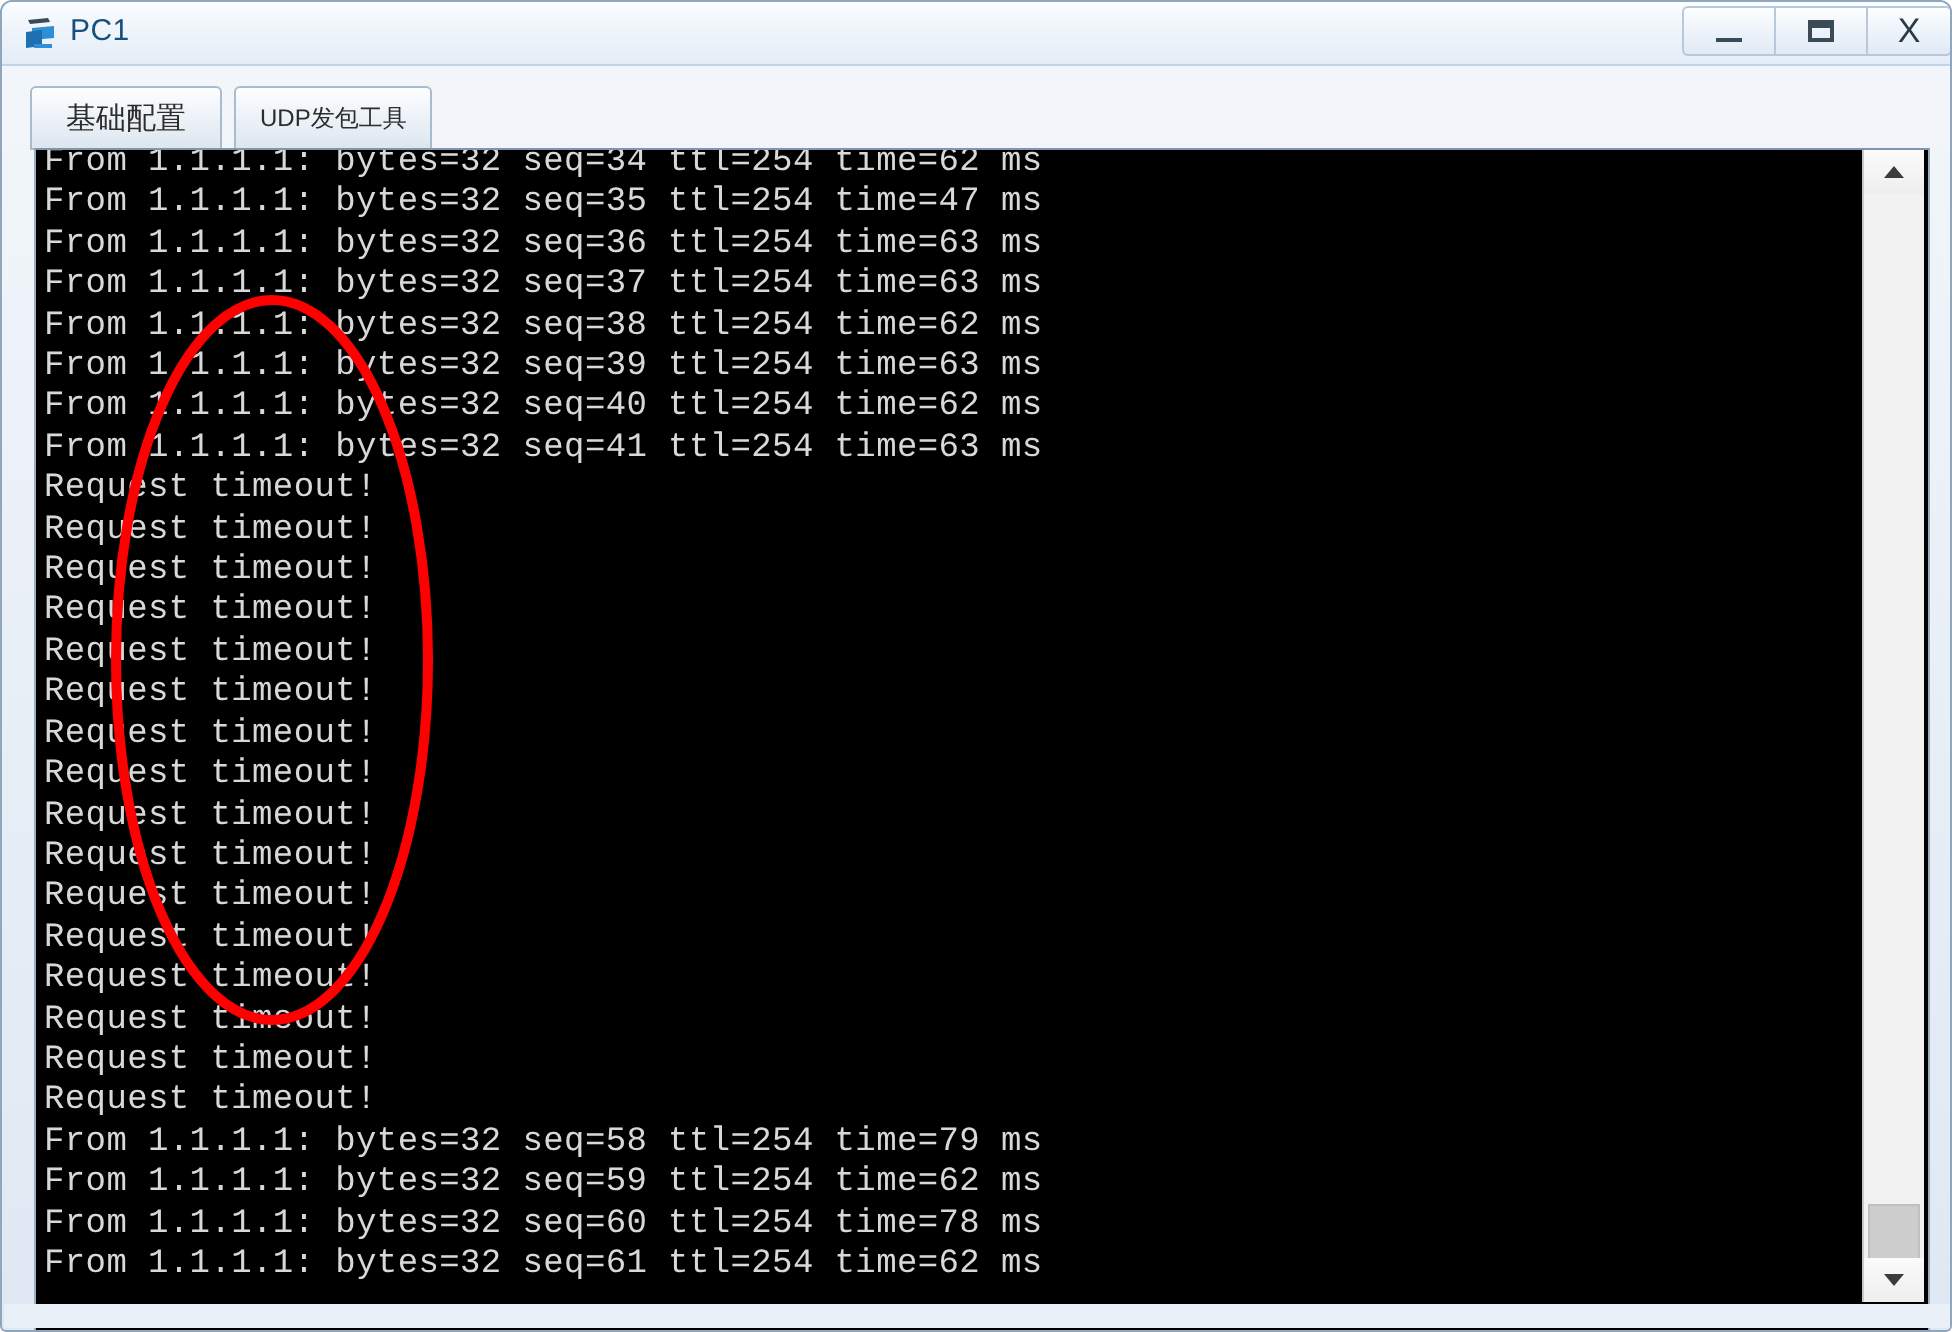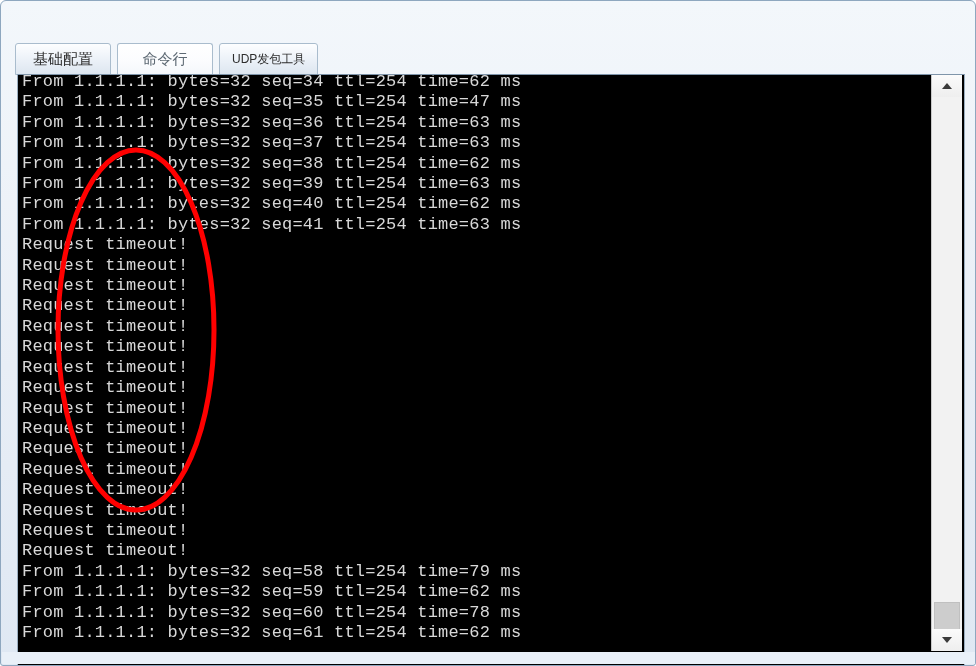--- a/index.html
+++ b/index.html
@@ -179,27 +179,45 @@
     left: 1px; bottom: 1px;
     width: 974px; height: 12px;
     background: #e9f0f8;
   }
 </style>
 </head>
 <body>
 
 <div id="window">
 
+  <div id="titlebar">
+    <span id="title-icon">
+      <svg width="20" height="20" viewBox="0 0 20 20" xmlns="http://www.w3.org/2000/svg">
+        <path d="M3 3 L13 2 L14 4 L4 5 Z" fill="#3a4a57"></path>
+        <path d="M5 7 L16 6 L16 12 L5 13 Z" fill="#2f8fd4"></path>
+        <path d="M2 9 L10 8 L10 16 L2 17 Z" fill="#1f6fb2"></path>
+        <rect x="6" y="15" width="9" height="2" fill="#2f8fd4"></rect>
+      </svg>
+    </span>
+    <span id="title-text">PC1</span>
+
+    <div class="winbtn" id="btn-min">
+      <span class="min-glyph"></span>
+    </div>
+    <div class="winbtn" id="btn-max">
+      <span class="max-glyph"></span>
+    </div>
+    <div class="winbtn" id="btn-close">
+      <span class="close-glyph">X</span>
+    </div>
+  </div>
 
   <div id="tabstrip">
     <div class="tab">
       <span>基础配置</span>
-    </div>
-    <div class="tab active">
-      <span>命令行</span>
     </div>
     <div class="tab small">
       <span>UDP发包工具</span>
     </div>
   </div>
 
   <div id="terminal-frame">
     <div id="terminal-text" style="color: rgb(216, 216, 216);">From 1.1.1.1: bytes=32 seq=34 ttl=254 time=62 ms
 From 1.1.1.1: bytes=32 seq=35 ttl=254 time=47 ms
 From 1.1.1.1: bytes=32 seq=36 ttl=254 time=63 ms

